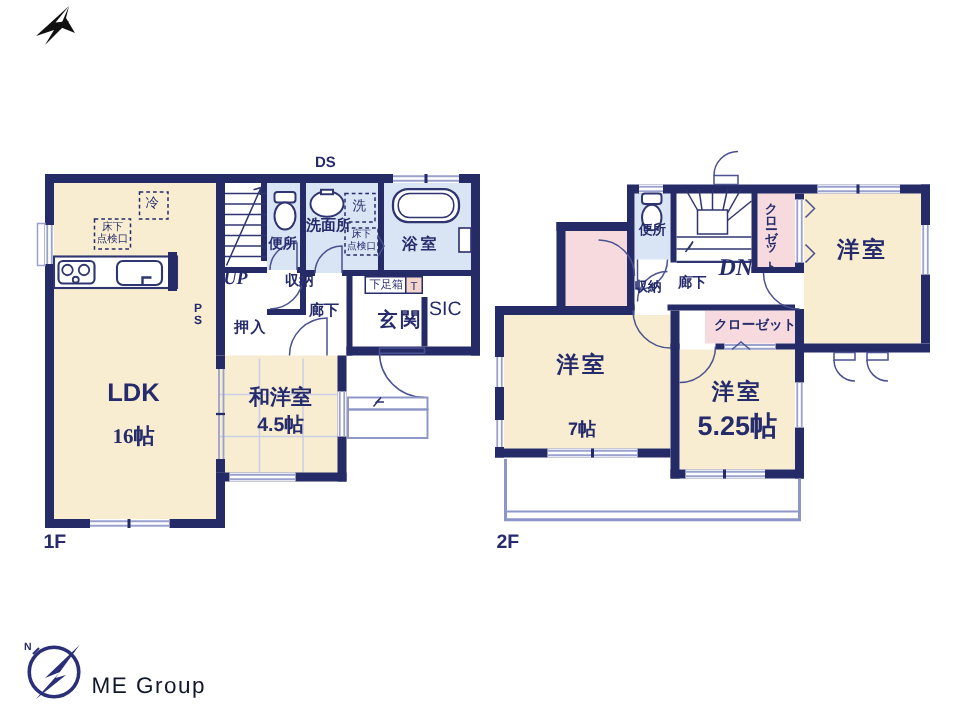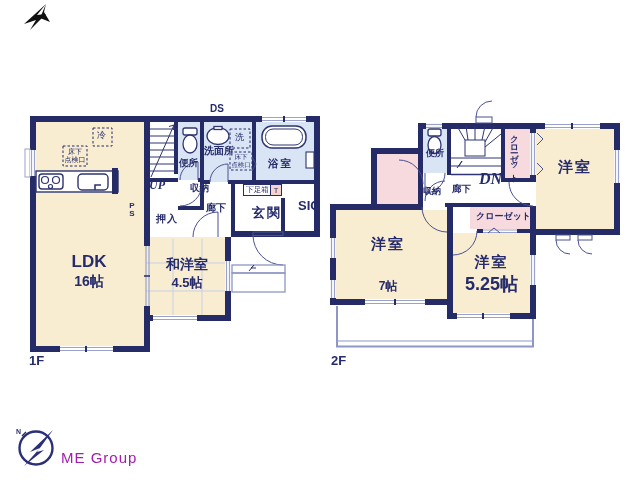--- a/index.html
+++ b/index.html
@@ -1,27 +1,27 @@
 <!DOCTYPE html>
 <html><head>
 <meta charset="utf-8">
 <style>
   html,body{margin:0;padding:0;background:#ffffff;}
   #canvas{position:relative;width:640px;height:480px;background:#ffffff;overflow:hidden;
           font-family:"Liberation Sans","DejaVu Sans",sans-serif;color:#252b6b;}
   #plan-svg{position:absolute;left:0;top:0;}
   .lbl{position:absolute;white-space:pre-line;color:#252b6b;line-height:1.15;}
   .c{text-align:center;}
-  .b{font-weight:700;padding-left:12px;}
+  .b{font-weight:400;}
   .sb{font-weight:600;}
   .it{font-family:"Liberation Serif","DejaVu Serif",serif;font-style:italic;font-weight:700;}
   .vert{writing-mode:vertical-rl;text-orientation:mixed;}
   .boxlbl{position:absolute;border:1.5px solid #252b6b;background:#ffffff;display:flex;
           align-items:center;justify-content:center;color:#252b6b;}
-  .logo-text{position:absolute;color:#a21caf;letter-spacing:1px;}
+  .logo-text{position:absolute;color:#0f172a;letter-spacing:1px;}
   .note{position:absolute;color:#252b6b;font-weight:600;}
 </style>
 </head>
 <body>
 
 <div id="canvas">
 
 <svg id="plan-svg" width="640" height="480" viewBox="0 0 640 480">
 
   <g fill="#111111">
@@ -306,21 +306,21 @@
 <div class="lbl sb" style="left:190px;top:183px;font-size:9.5px;">収納</div>
 <div class="lbl sb" style="left:206px;top:202px;font-size:10px;">廊下</div>
 <div class="boxlbl" style="left:243px;top:184px;width:27px;height:10px;font-size:7.5px;">下足箱</div>
 <div class="boxlbl" style="left:270px;top:184px;width:10px;height:10px;font-size:7.5px;background:#f5d5cb;">T</div>
 <div class="lbl sb" style="left:252px;top:206px;font-size:13px;letter-spacing:2px;">玄関</div>
 <div class="lbl b" style="left:286px;top:199px;font-size:13px;">SIC</div>
 <div class="lbl c" style="left:127px;top:202px;width:10px;font-size:8px;line-height:1.05;font-weight:700;">P
 S</div>
 <div class="lbl sb" style="left:156px;top:213px;font-size:10px;letter-spacing:1px;">押入</div>
 <div class="lbl sb c" style="left:58px;top:252px;width:62px;font-size:17px;">LDK</div>
-<div class="lbl sb c" style="left:58px;top:273px;width:62px;font-size:14px;">16帖</div>
+<div class="lbl sb c" style="left:58px;top:284px;width:62px;font-size:14px;font-family:Liberation Serif, serif;">16帖</div>
 <div class="lbl sb c" style="left:152px;top:256px;width:70px;font-size:14px;">和洋室</div>
 <div class="lbl sb c" style="left:152px;top:276px;width:70px;font-size:13px;">4.5帖</div>
 <div class="lbl sb" style="left:29px;top:354px;font-size:13px;">1F</div>
 
 <div class="lbl sb" style="left:426px;top:148px;font-size:9px;">便所</div>
 <div class="lbl it" style="left:479px;top:170px;font-size:16px;">DN</div>
 <div class="lbl sb vert" style="left:509px;top:129px;height:52px;font-size:8.5px;">クローゼット</div>
 <div class="lbl sb c" style="left:536px;top:158px;width:78px;font-size:15px;letter-spacing:2px;">洋室</div>
 <div class="lbl sb" style="left:423px;top:186px;font-size:9px;">収納</div>
 <div class="lbl sb" style="left:452px;top:184px;font-size:9.5px;">廊下</div>

